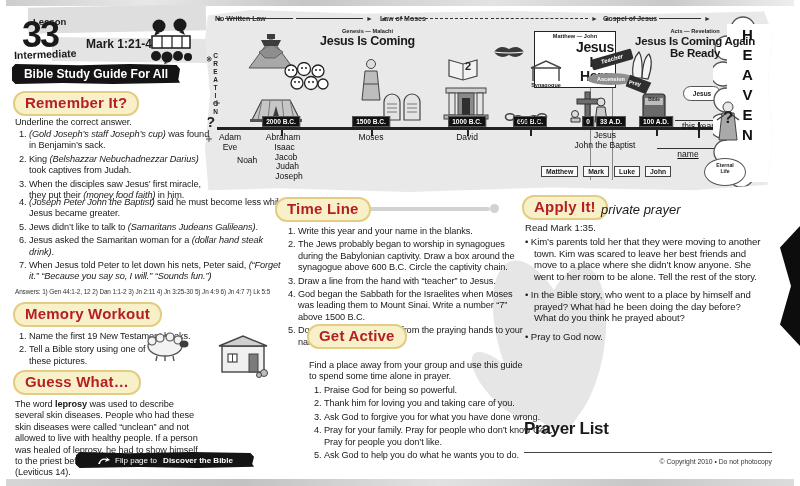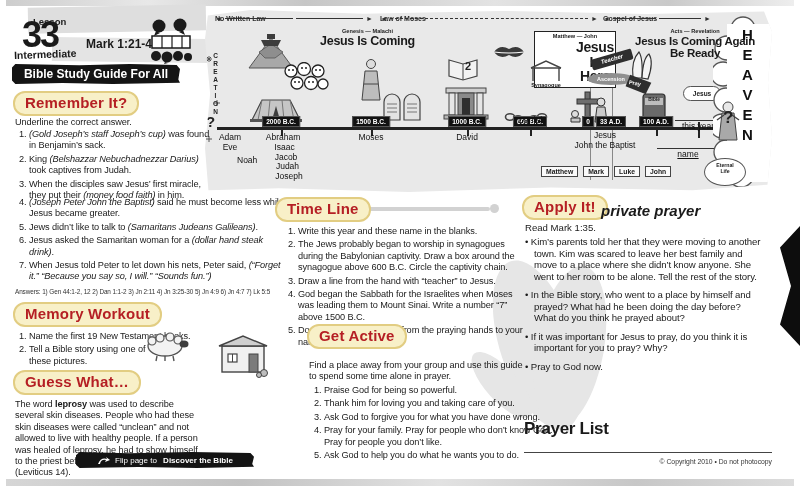--- a/index.html
+++ b/index.html
@@ -71,21 +71,21 @@
     border-radius:50%;}
   .cloudchip{background:#fff;border:1.2px solid #555;text-align:center;font-weight:bold;}
   .vline{width:1.2px;background:#888;}
 
   
   .deco{background:#d2d2d2;border-radius:3px;}
   .ga-list li{margin-bottom:2px;}
   .apply-list{margin:0;padding:0;list-style:none;}
   .apply-list li{margin-bottom:7px;padding-left:9px;text-indent:-9px;}
   .apply-list li::before{content:"• ";}
-  .apply-sub{font-size:15px;font-weight:bold;font-style:italic;}
+  .apply-sub{font-size:13px;font-weight:normal;font-style:italic;}
   .prayer-title{font-size:17px;font-weight:bold;letter-spacing:-.3px;}
   .rule{border-top:1.5px solid #444;}
   .copyright{font-size:6.8px;color:#333;text-align:right;}
 
   
   .flipbar{left:76px;top:452px;width:178px;height:16px;background:#141414;color:#fff;
     display:flex;align-items:center;justify-content:center;gap:4px;font-size:8px;
     clip-path:polygon(0 20%,2% 0,30% 8%,65% 0,98% 6%,100% 30%,99% 75%,100% 92%,68% 100%,35% 94%,2% 100%,0 80%);}
   .flipbar span{white-space:pre;}
 </style>
@@ -427,43 +427,42 @@
       <ellipse cx="118" cy="110" rx="38" ry="88" transform="rotate(-18 118 110)"></ellipse>
       <ellipse cx="150" cy="112" rx="34" ry="82" transform="rotate(10 150 112)"></ellipse>
       <ellipse cx="82" cy="150" rx="16" ry="42" transform="rotate(-42 82 150)"></ellipse>
     </g>
   </svg>
 
   <div class="abs deco" style="left:362px;top:207px;width:128px;height:4px;"></div>
   <div class="abs deco" style="left:490px;top:204px;width:9px;height:9px;border-radius:50%;"></div>
   <div class="pill" style="left:275px;top:197px;z-index:1;">Time Line</div>
   <ol class="abs txt" style="left:283px;top:226px;width:232px;z-index:1;">
-    <li>Write this year and these name in the blanks.</li>
+    <li>Write this year and your name in the blanks.</li>
     <li>The Jews probably began to worship in synagogues during the Babylonian captivity. Draw a box around the synagogue above 600 B.C. Circle the captivity chain.</li>
     <li>Draw a line from the hand with “teacher” to Jesus.</li>
     <li>God began the Sabbath for the Israelites when Moses was leading them to Mount Sinai. Write a number “7” above 1500 B.C.</li>
     <li>Do you pray? Draw a line from the praying hands to your name.</li>
   </ol>
 
   <div class="pill" style="left:307px;top:324px;z-index:1;">Get Active</div>
   <div class="abs txt" style="left:309px;top:360px;width:216px;z-index:1;">Find a place away from your group and use this guide to spend some time alone in prayer.</div>
   <ol class="abs txt ga-list" style="left:309px;top:385px;width:240px;z-index:1;">
     <li>Praise God for being so powerful.</li>
     <li>Thank him for loving you and taking care of you.</li>
     <li>Ask God to forgive you for what you have done wrong.</li>
     <li>Pray for your family. Pray for people who don’t know God. Pray for people you don’t like.</li>
     <li>Ask God to help you do what he wants you to do.</li>
   </ol>
 
   <div class="pill" style="left:522px;top:195px;z-index:1;">Apply It!</div>
   <div class="abs apply-sub" style="left:601px;top:202px;z-index:1;">private prayer</div>
   <div class="abs" style="left:525px;top:222px;font-size:9.6px;z-index:1;">Read Mark 1:35.</div>
   <ul class="abs apply-list" style="left:525px;top:236px;width:238px;font-size:9.6px;line-height:1.2;letter-spacing:-.1px;z-index:1;">
-    <li>Kim’s parents told her that they were moving to another town. Kim was scared to leave her best family and move to a place where she didn’t know anyone. She went to her room to be alone. Tell the rest of the story.</li>
+    <li>Kim’s parents told her that they were moving to another town. Kim was scared to leave her best friends and move to a place where she didn’t know anyone. She went to her room to be alone. Tell the rest of the story.</li>
     <li>In the Bible story, who went to a place by himself and prayed? What had he been doing the day before? What do you think he prayed about?</li>
-    <li>If it was important for Jesus to pray, do you think it is important for you to pray? Why?</li>
     <li>Pray to God now.</li>
   </ul>
   <div class="abs prayer-title" style="left:524px;top:419px;z-index:1;">Prayer List</div>
   <div class="abs rule" style="left:524px;top:452px;width:248px;"></div>
   <div class="abs copyright" style="left:524px;top:458px;width:248px;">© Copyright 2010 • Do not photocopy</div>
 
 </div>
 
 </body></html>

